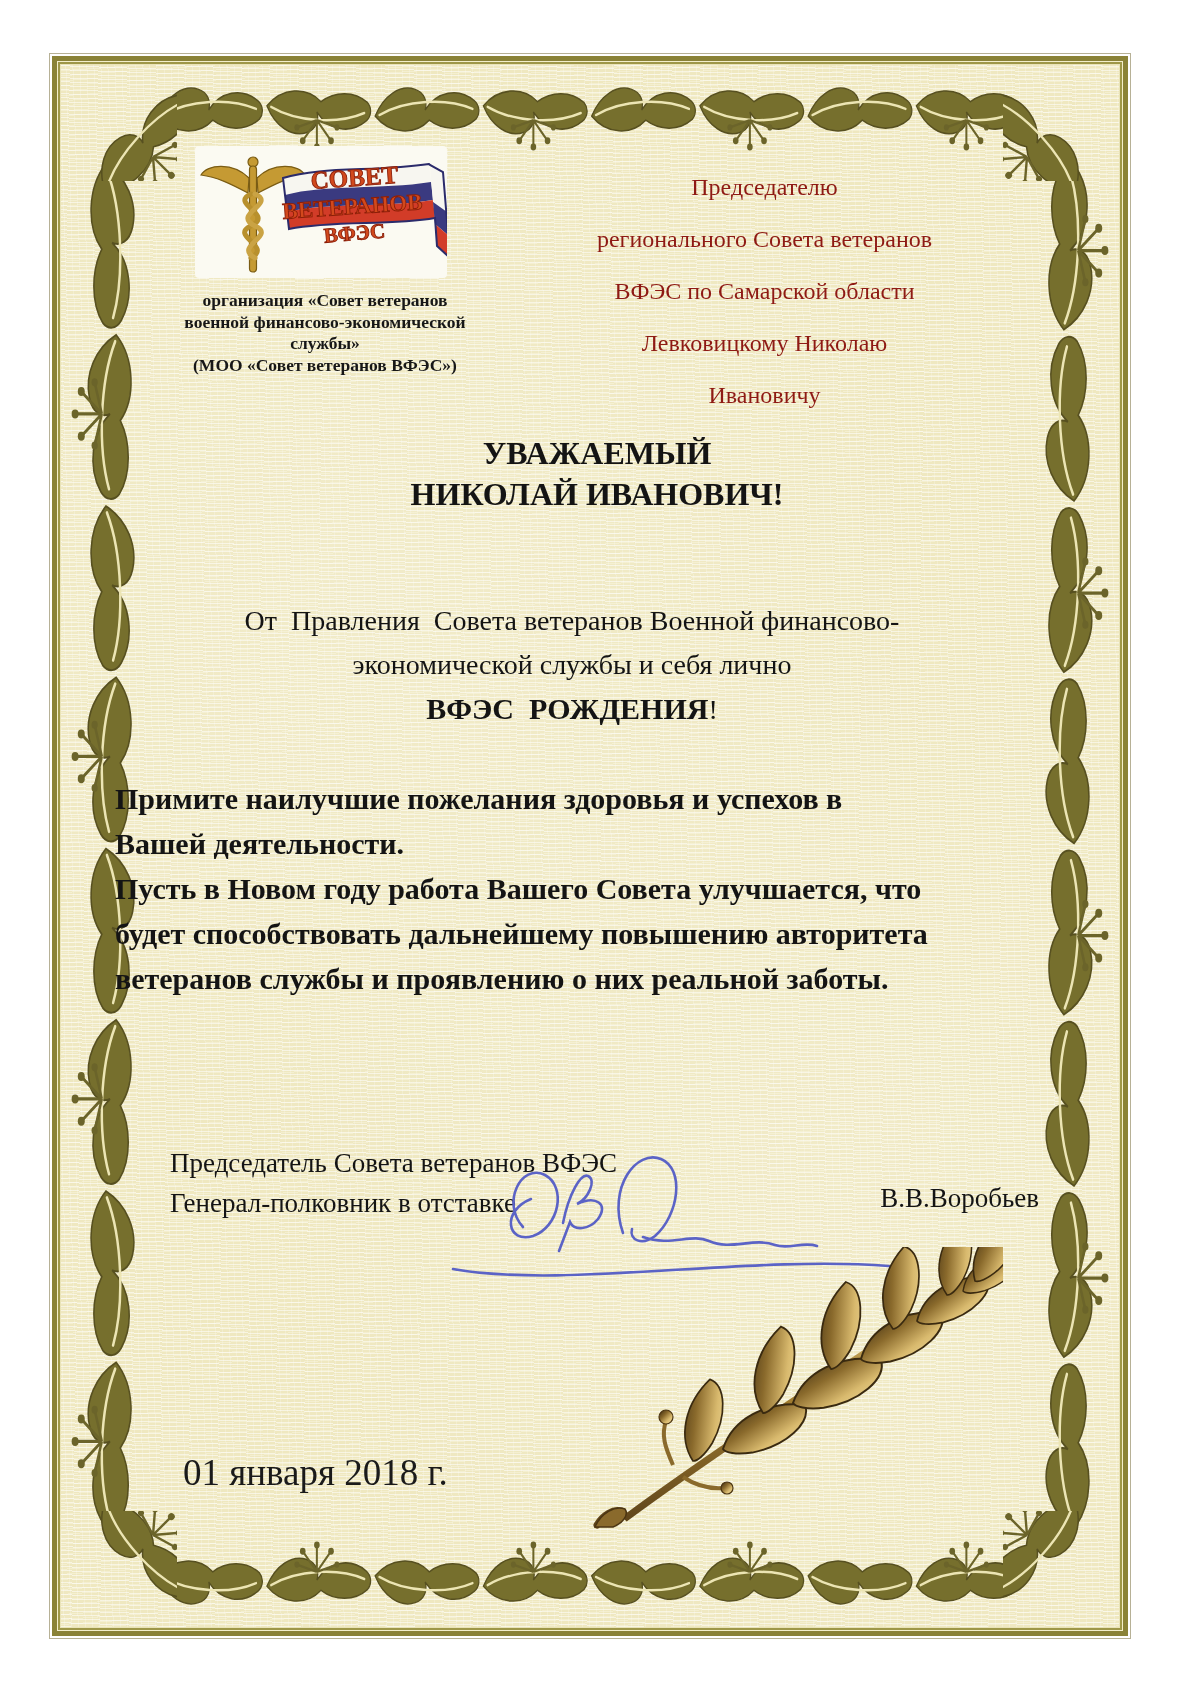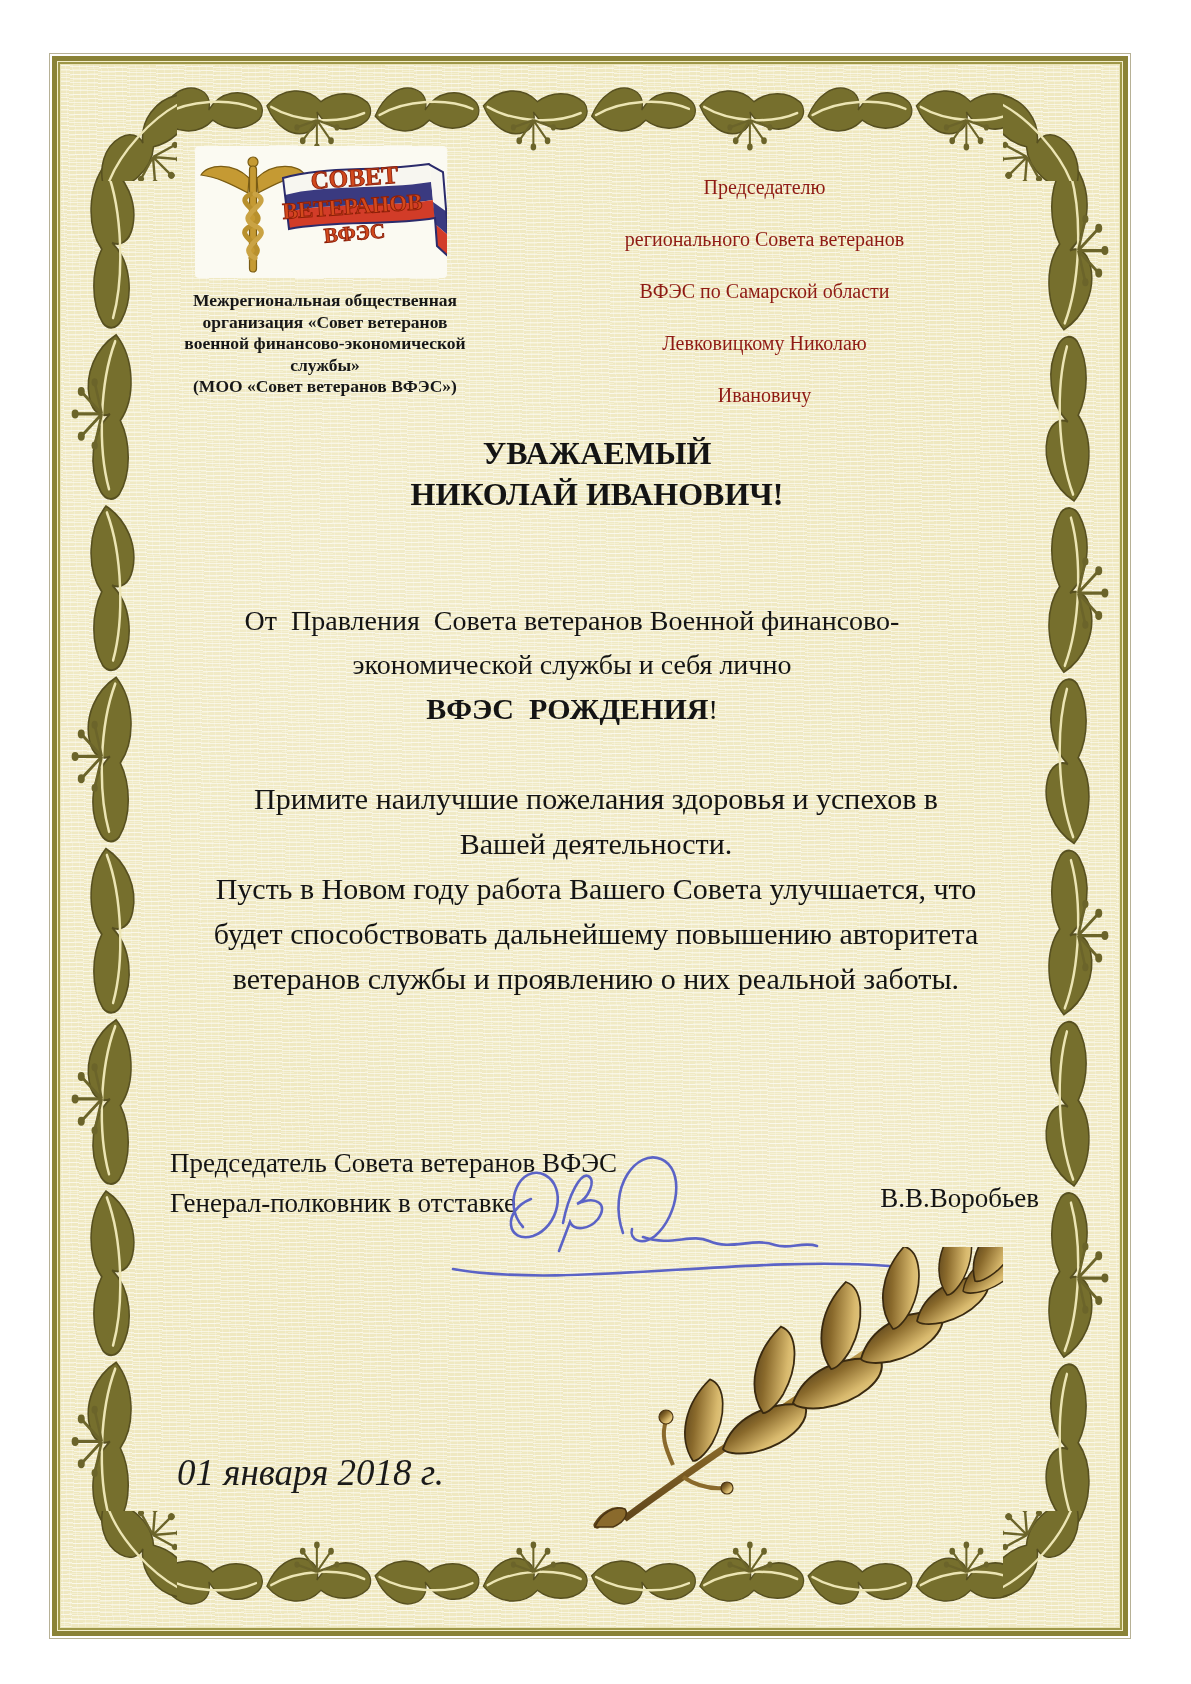--- a/index.html
+++ b/index.html
@@ -36,48 +36,48 @@
 
   .line{white-space:pre-wrap;}
 
   .logo{position:absolute;left:138px;top:85px;width:252px;height:132px;}
   .org-name{
     position:absolute;left:58px;top:229px;width:420px;
     text-align:center;font-weight:bold;font-size:17.5px;line-height:21.5px;color:#171717;
   }
   .addressee{
     position:absolute;left:385px;top:100px;width:645px;
-    text-align:center;font-size:20px;line-height:52px;color:#8e1a14;
+    text-align:center;font-size:24px;line-height:52px;color:#8e1a14;
   }
   .salutation{
     position:absolute;left:140px;top:372px;width:800px;
     text-align:center;font-weight:bold;font-size:32px;line-height:41px;color:#141414;
   }
   .greeting{
     position:absolute;left:75px;top:494px;width:880px;
     text-align:center;font-size:28px;line-height:44px;color:#141414;margin-top:44px;
   }
   .greeting .emph{font-weight:bold;font-size:30px;}
   .wishes{
     position:absolute;left:58px;top:715px;width:962px;
-    text-align:center;font-size:30px;line-height:45px;color:#141414;
+    text-align:left;font-size:30px;line-height:45px;color:#141414;font-weight:bold;
   }
   .sign-title{
     position:absolute;left:113px;top:1082px;width:620px;
     font-size:27px;line-height:40px;color:#141414;
   }
   .sign-name{
     position:absolute;left:742px;top:1122px;width:240px;
     font-size:27px;color:#141414;text-align:right;
   }
   .signature-svg{position:absolute;left:388px;top:1078px;width:460px;height:145px;}
   .laurel-svg{position:absolute;left:498px;top:1186px;width:448px;height:290px;}
   .date{
-    position:absolute;left:120px;top:1390px;
-    font-style:italic;font-size:37px;color:#1a1a1a;
+    position:absolute;left:126px;top:1390px;
+    font-size:37px;color:#1a1a1a;
   }
 </style>
 </head>
 <body>
 
 <svg width="0" height="0" style="position:absolute" aria-hidden="true">
   <defs>
     <linearGradient id="goldLeaf" x1="0" y1="0" x2="1" y2="1">
       <stop offset="0" stop-color="#33230c"></stop>
       <stop offset="0.38" stop-color="#8a6a2c"></stop>
@@ -201,21 +201,20 @@
       <path d="M2,20 C40,8 95,14 148,6 L149,7 L162,14 L169,100 L156,88 L154,60 C108,68 55,62 8,71 Z" fill="none" stroke="#2b2b6b" stroke-width="2"></path>
     </g>
     <g font-family="Liberation Serif, serif" font-weight="bold" text-anchor="middle" fill="#d2491c" stroke="#8a1d08" stroke-width="0.9">
       <text x="160" y="40" font-size="25" transform="rotate(-4 160 40)">СОВЕТ</text>
       <text x="158" y="68" font-size="23" transform="rotate(-4 158 68)">ВЕТЕРАНОВ</text>
       <text x="160" y="94" font-size="21" transform="rotate(-5 160 94)">ВФЭС</text>
     </g>
   </svg>
 
   <div class="org-name">
-    <div class="line">Межрегиональная общественная</div>
     <div class="line">организация «Совет ветеранов</div>
     <div class="line">военной финансово-экономической</div>
     <div class="line">службы»</div>
     <div class="line">(МОО «Совет ветеранов ВФЭС»)</div>
   </div>
 
   <div class="addressee">
     <div class="line">Председателю</div>
     <div class="line">регионального Совета ветеранов</div>
     <div class="line">ВФЭС по Самарской области</div>

